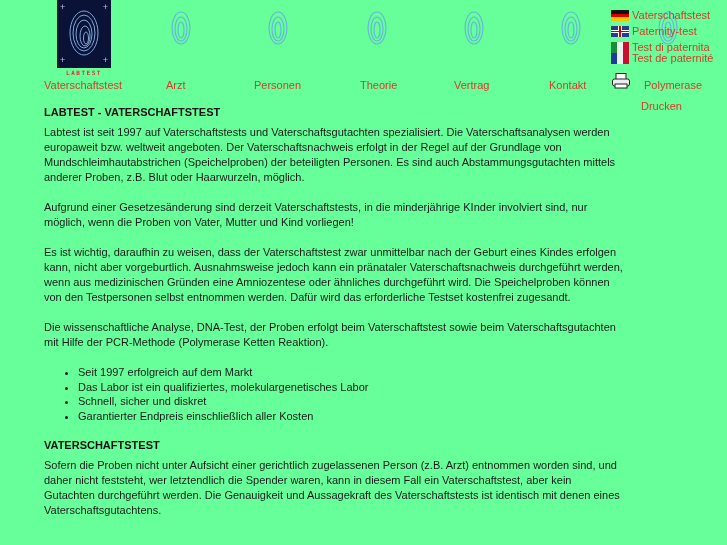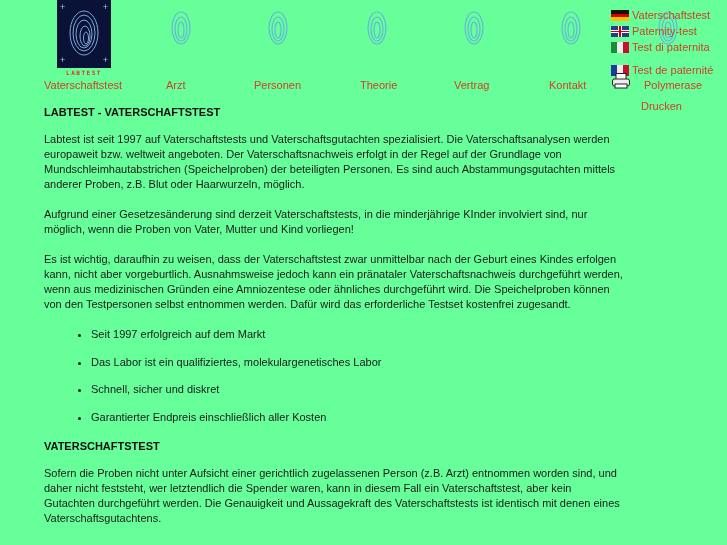--- a/index.html
+++ b/index.html
@@ -32,23 +32,23 @@
     display: flex; align-items: center; cursor: pointer;
   }
   .flag {
     width: 18px; height: 11px; margin-right: 3px; display: inline-block;
   }
   .content {
     position: absolute; left: 44px; top: 105px; width: 580px;
     font-size: 11px; line-height: 15px; color: #1a1a1a;
   }
   .content h3 { margin: 0; font-size: 11px; font-weight: bold; line-height: 15px; color: #111; }
-  .content p { margin: 12px 0 15px 0; }
+  .content p { margin: 5px 0 15px 0; }
   .content ul { margin: 0 0 15px 0; padding-left: 34px; }
-  .content li { margin: 13px; line-height: 14.5px; }
+  .content li { margin: 0; line-height: 14.5px; }
 </style>
 </head>
 <body>
 
 <div class="logo">
   <span class="cross" style="left:3px;top:3px;">+</span>
   <span class="cross" style="right:3px;top:3px;">+</span>
   <span class="cross" style="left:3px;bottom:3px;">+</span>
   <span class="cross" style="right:3px;bottom:3px;">+</span>
   <svg width="54" height="68" style="position:absolute;left:0;top:0">
@@ -123,40 +123,41 @@
     <span style="position:absolute;left:7px;top:0;width:4px;height:11px;background:#fff;"></span>
     <span style="position:absolute;left:0;top:5px;width:18px;height:1px;background:#c00;"></span>
     <span style="position:absolute;left:8px;top:0;width:2px;height:11px;background:#c00;"></span>
   </span>
   <span>Paternity-test</span>
 </div>
 <div class="lang" style="top:41px">
   <span class="flag" style="background:linear-gradient(90deg,#1a8c3a 0 33%,#eee 33% 66%,#c8102e 66%)"></span>
   <span>Test di paternita</span>
 </div>
-<div class="lang" style="top:64px">
+<div class="lang" style="top:52px">
   <span class="flag" style="background:linear-gradient(90deg,#1d3c9a 0 33%,#eee 33% 66%,#c8102e 66%)"></span>
   <span>Test de paternité</span>
 </div>
 
 <div style="position:absolute;left:612px;top:73px;width:18px;height:16px;">
   <svg width="18" height="16" viewBox="0 0 18 16">
     <rect x="4" y="0.5" width="10" height="6" fill="#fff" stroke="#222"></rect>
     <rect x="0.5" y="6" width="17" height="7" rx="2" fill="#eee" stroke="#222"></rect>
     <rect x="3" y="11" width="12" height="4" fill="#fff" stroke="#222"></rect>
   </svg>
 </div>
 <a class="nav-link" style="left:641px;top:100px;">Drucken</a>
 <a class="nav-link" style="left:644px;top:79px;">Polymerase</a>
 
 <div class="content">
   <h3>LABTEST - VATERSCHAFTSTEST</h3>
   <p>Labtest ist seit 1997 auf Vaterschaftstests und Vaterschaftsgutachten spezialisiert. Die Vaterschaftsanalysen werden europaweit bzw. weltweit angeboten. Der Vaterschaftsnachweis erfolgt in der Regel auf der Grundlage von Mundschleimhautabstrichen (Speichelproben) der beteiligten Personen. Es sind auch Abstammungsgutachten mittels anderer Proben, z.B. Blut oder Haarwurzeln, möglich.</p>
   <p>Aufgrund einer Gesetzesänderung sind derzeit Vaterschaftstests, in die minderjährige KInder involviert sind, nur möglich, wenn die Proben von Vater, Mutter und Kind vorliegen!</p>
   <p>Es ist wichtig, daraufhin zu weisen, dass der Vaterschaftstest zwar unmittelbar nach der Geburt eines Kindes erfolgen kann, nicht aber vorgeburtlich. Ausnahmsweise jedoch kann ein pränataler Vaterschaftsnachweis durchgeführt werden, wenn aus medizinischen Gründen eine Amniozentese oder ähnliches durchgeführt wird. Die Speichelproben können von den Testpersonen selbst entnommen werden. Dafür wird das erforderliche Testset kostenfrei zugesandt.</p>
+  <p>Die wissenschaftliche Analyse, DNA-Test, der Proben erfolgt beim Vaterschaftstest sowie beim Vaterschaftsgutachten mit Hilfe der PCR-Methode (Polymerase Ketten Reaktion).</p>
   <ul>
     <li>Seit 1997 erfolgreich auf dem Markt</li>
     <li>Das Labor ist ein qualifiziertes, molekulargenetisches Labor</li>
     <li>Schnell, sicher und diskret</li>
     <li>Garantierter Endpreis einschließlich aller Kosten</li>
   </ul>
   <h3>VATERSCHAFTSTEST</h3>
   <p>Sofern die Proben nicht unter Aufsicht einer gerichtlich zugelassenen Person (z.B. Arzt) entnommen worden sind, und daher nicht feststeht, wer letztendlich die Spender waren, kann in diesem Fall ein Vaterschaftstest, aber kein Gutachten durchgeführt werden. Die Genauigkeit und Aussagekraft des Vaterschaftstests ist identisch mit denen eines Vaterschaftsgutachtens.</p>
 </div>
 

